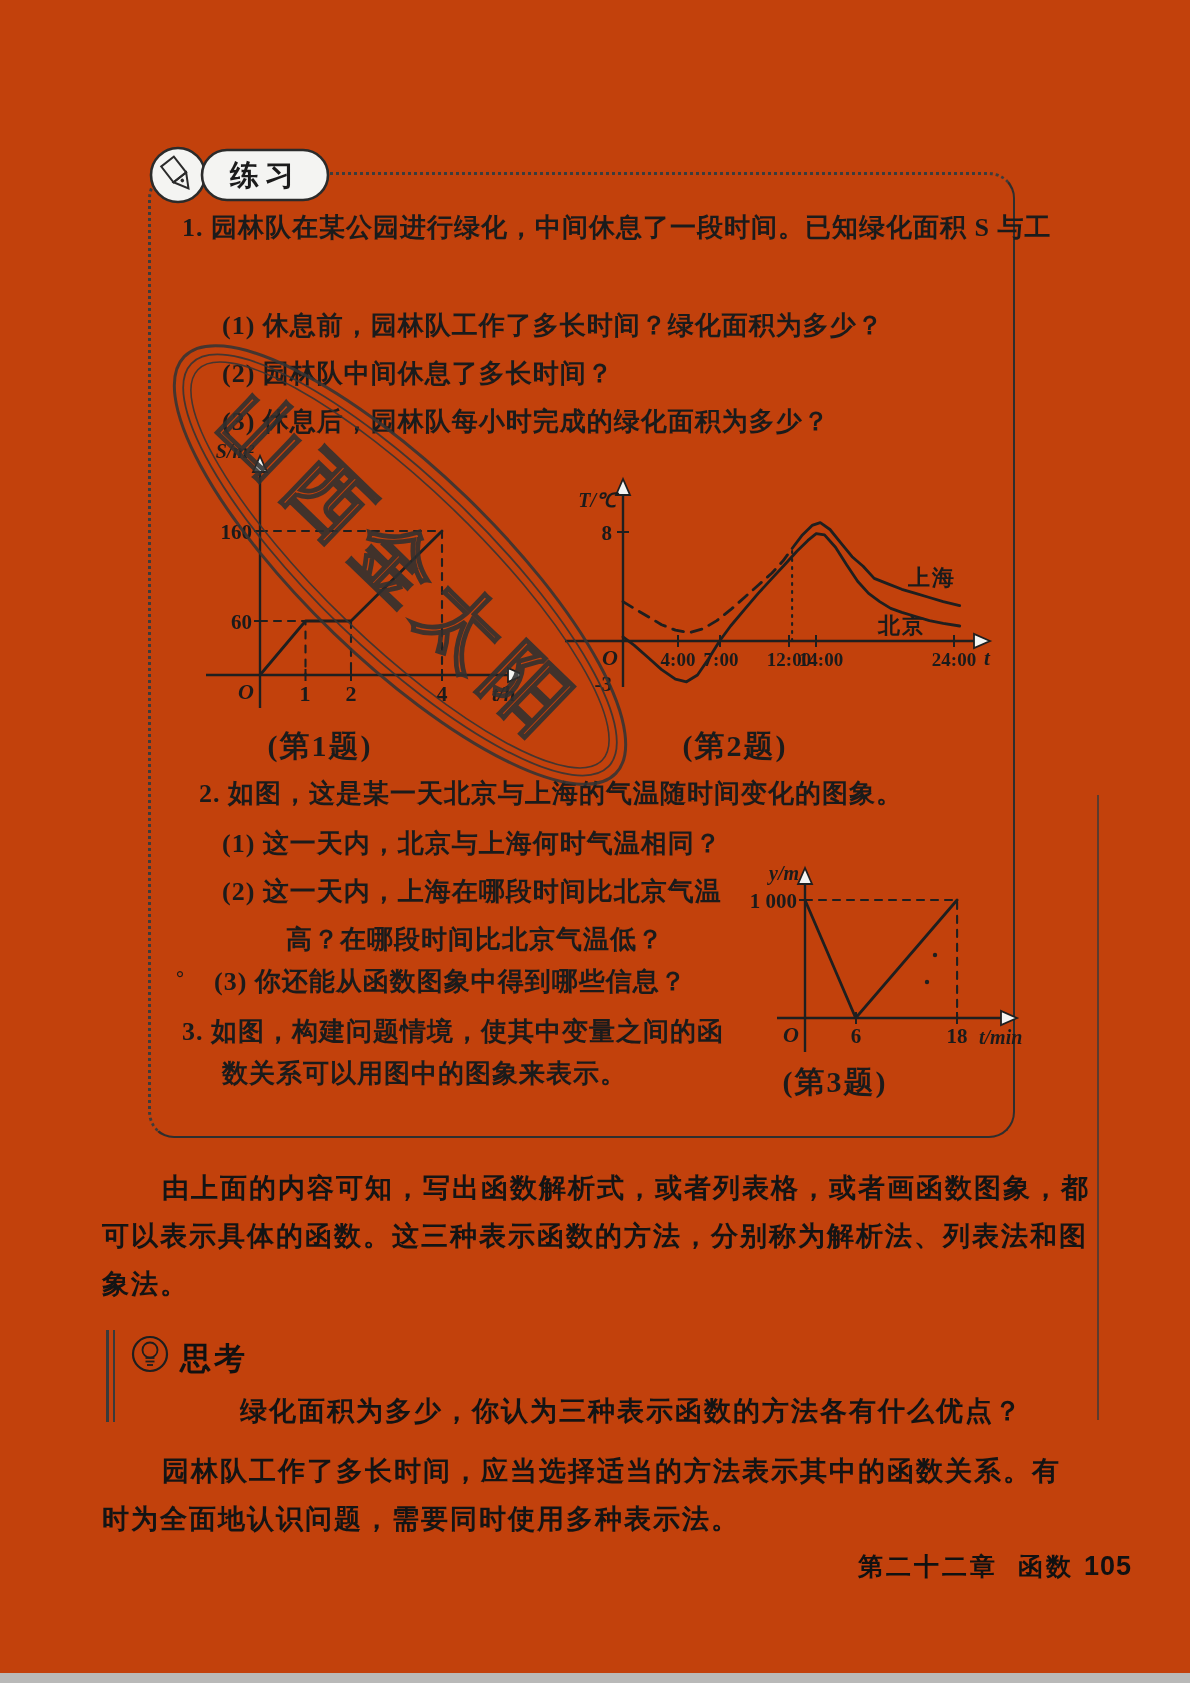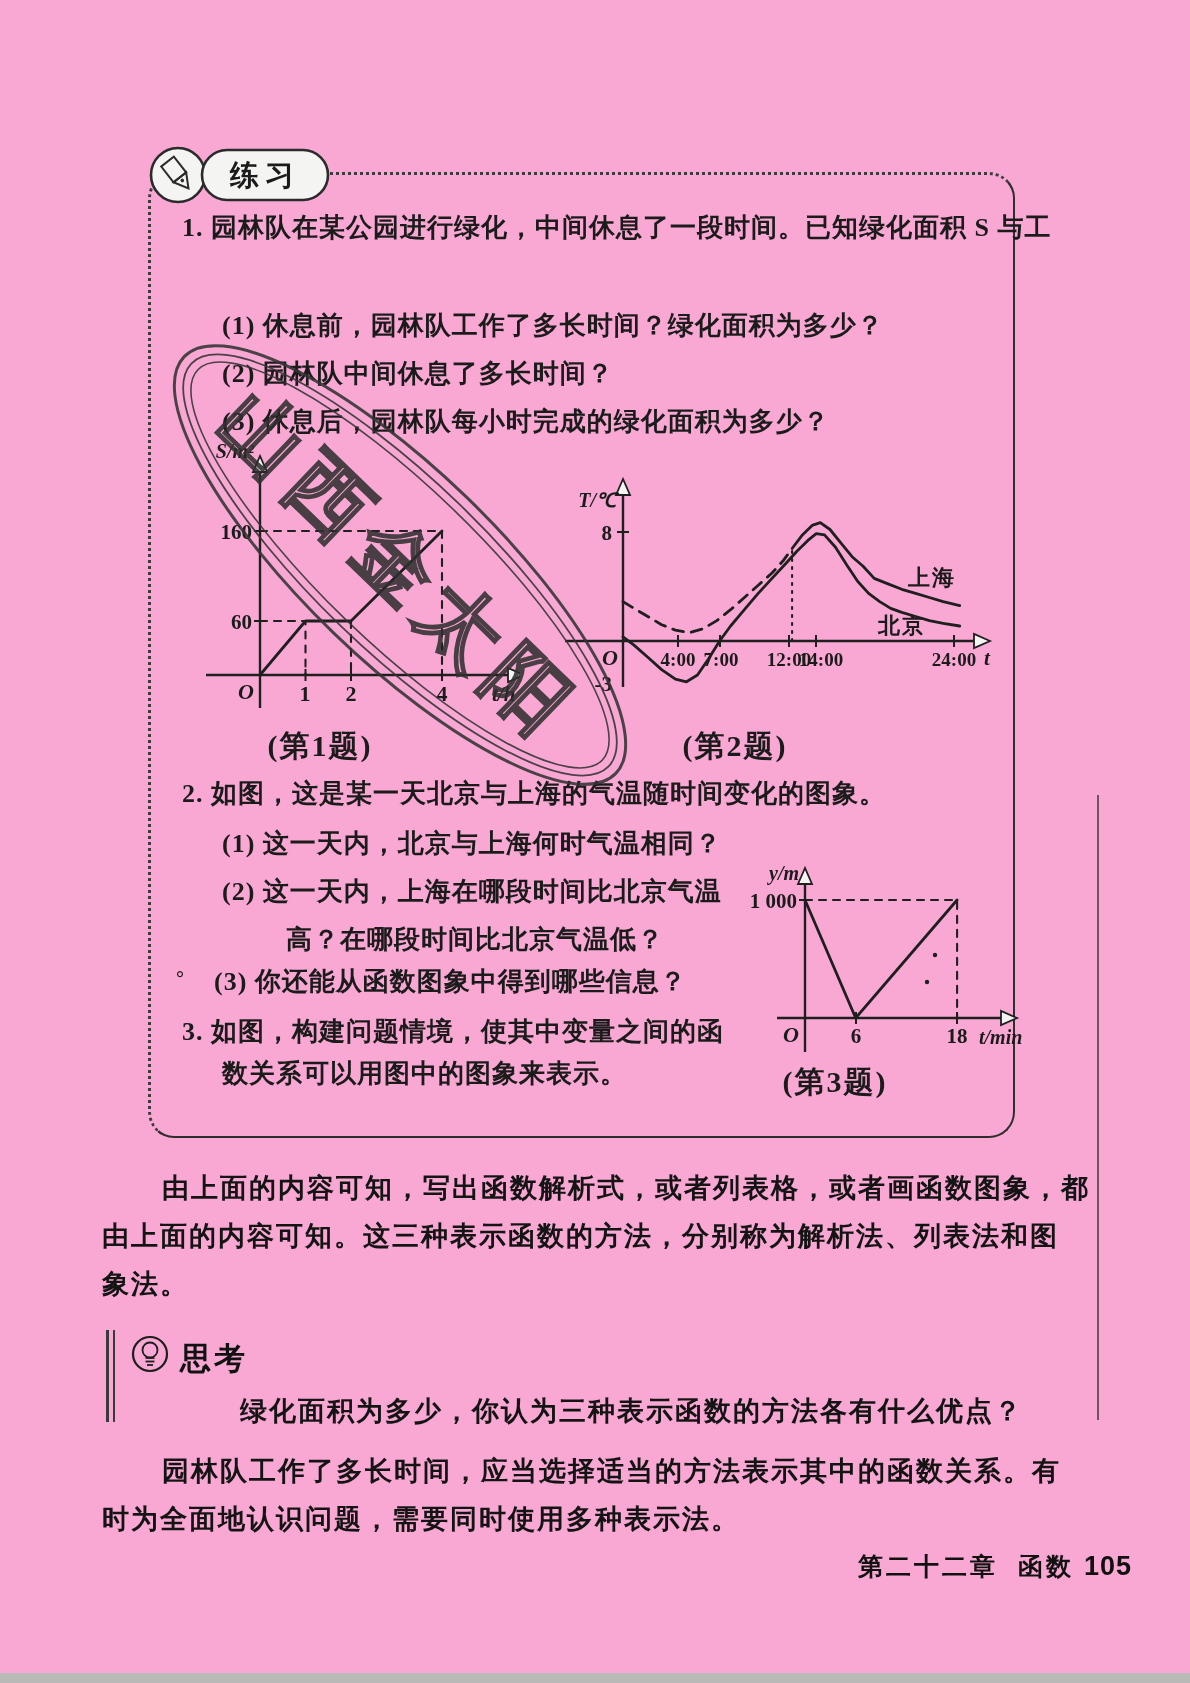--- a/index.html
+++ b/index.html
@@ -1,18 +1,18 @@
 <!DOCTYPE html>
 <html><head>
 <meta charset="utf-8">
 <style>
   html,body{margin:0;padding:0;background:#e8e8e6;}
   .page{
     position:relative;width:1190px;height:1683px;margin:0 auto;
-    background:#f9a8d4;overflow:hidden;
+    background:#c2410c;overflow:hidden;
     font-family:"Liberation Serif",serif;color:#1b1b1b;
   }
   .abs{position:absolute;white-space:nowrap;}
   .hand{
     font-family:"Liberation Serif",serif;font-weight:700;
     font-size:26px;letter-spacing:1px;color:#1b1b1b;line-height:1.2;
   }
   .print{
     font-family:"Liberation Sans",sans-serif;font-weight:700;
     font-size:27px;letter-spacing:2px;color:#141414;line-height:1.2;
@@ -116,21 +116,21 @@
     <text x="444" y="230" class="axlbl" style="font-size:21px;">t</text>
     <text x="368" y="150" class="serieslbl" style="font-size:22px;letter-spacing:2px;">上海</text>
     <text x="338" y="198" class="serieslbl" style="font-size:22px;letter-spacing:2px;">北京</text>
   <polyline points="252.1,206.0 252.1,113.5" fill="none" stroke="#1f1f1f" stroke-width="2.1" stroke-linejoin="round" stroke-linecap="round" stroke-dasharray="2 6"></polyline>
       <polyline points="83.0,201.9 94.0,210.1 107.8,222.3 121.6,234.6 135.4,244.1 146.5,246.8 157.5,240.0 168.6,223.7 179.6,206.0 190.6,191.0 204.4,174.7 218.2,158.4 232.0,143.4 245.8,128.5 256.9,116.2 267.9,105.4 276.2,98.6 284.5,99.9 295.5,112.2 306.6,129.8 317.6,146.2 328.6,158.4 339.7,166.6 350.7,173.4 361.8,177.4 375.6,181.5 389.4,185.6 403.2,188.3 419.7,191.0" fill="none" stroke="#1f1f1f" stroke-width="2.8" stroke-linejoin="round" stroke-linecap="round"></polyline>
       <polyline points="83.0,166.6 94.0,173.4 107.8,181.5 121.6,189.7 135.4,195.1 149.2,197.8 163.0,193.8 176.8,185.6 190.6,174.7 204.4,162.5 218.2,150.2 232.0,138.0 243.1,125.8 252.1,113.5" fill="none" stroke="#1f1f1f" stroke-width="2.8" stroke-linejoin="round" stroke-linecap="round" stroke-dasharray="11 8"></polyline>
       <polyline points="252.1,113.5 262.4,99.9 272.1,90.4 280.3,87.7 290.0,94.5 301.0,108.1 312.1,121.7 323.1,131.2 334.2,143.4 348.0,148.9 361.8,154.3 375.6,158.4 389.4,162.5 403.2,166.6 419.7,170.6" fill="none" stroke="#1f1f1f" stroke-width="2.8" stroke-linejoin="round" stroke-linecap="round"></polyline>
     </svg>
   <div class="abs caption" style="left:655px;top:726px;width:160px;">(第2题)</div>
 
-  <div class="abs hand" style="left:182px;top:778px;">2. 如图，这是某一天北京与上海的气温随时间变化的图象。</div>
+  <div class="abs hand" style="left:199px;top:778px;">2. 如图，这是某一天北京与上海的气温随时间变化的图象。</div>
   <div class="abs hand" style="left:222px;top:828px;">(1) 这一天内，北京与上海何时气温相同？</div>
   <div class="abs hand" style="left:222px;top:876px;">(2) 这一天内，上海在哪段时间比北京气温</div>
   <div class="abs hand" style="left:286px;top:924px;">高？在哪段时间比北京气温低？</div>
   <div class="abs hand margin-dot" style="left:176px;top:966px;">°</div>
   <div class="abs hand" style="left:214px;top:966px;">(3) 你还能从函数图象中得到哪些信息？</div>
 
   <div class="abs hand" style="left:182px;top:1016px;">3. 如图，构建问题情境，使其中变量之间的函</div>
   <div class="abs hand" style="left:222px;top:1058px;">数关系可以用图中的图象来表示。</div>
 
   <svg id="chart3-svg" class="abs" style="left:695px;top:850px;" width="345" height="215" viewBox="0 0 345 215">
@@ -159,21 +159,21 @@
       <ellipse cx="280" cy="250" rx="300" ry="95" fill="none" stroke="#343434" stroke-width="3"></ellipse>
       <ellipse cx="280" cy="250" rx="290" ry="85" fill="none" stroke="#343434" stroke-width="1.8"></ellipse>
       <ellipse cx="280" cy="250" rx="281" ry="77" fill="none" stroke="#343434" stroke-width="1.6"></ellipse>
       <text x="280" y="278" text-anchor="middle" style="font-family:'Liberation Serif',serif;font-weight:700;font-size:80px;letter-spacing:12px;" fill="none" stroke="#303030" stroke-width="2.2">山西金太阳</text>
     </g>
   </svg>
 
   <div class="vbar" style="left:1097px;top:795px;width:2px;height:625px;opacity:.75;"></div>
 
   <div class="abs print" style="left:162px;top:1172px;">由上面的内容可知，写出函数解析式，或者列表格，或者画函数图象，都</div>
-  <div class="abs print" style="left:102px;top:1220px;">由上面的内容可知。这三种表示函数的方法，分别称为解析法、列表法和图</div>
+  <div class="abs print" style="left:102px;top:1220px;">可以表示具体的函数。这三种表示函数的方法，分别称为解析法、列表法和图</div>
   <div class="abs print" style="left:102px;top:1268px;">象法。</div>
 
   <div class="vbar" style="left:106px;top:1330px;width:3px;height:92px;"></div>
   <div class="vbar" style="left:113px;top:1330px;width:1.5px;height:92px;"></div>
   <svg class="abs" style="left:130px;top:1334px;" width="40" height="40" viewBox="0 0 40 40">
     <circle cx="20" cy="20" r="17" fill="none" stroke="#1e1e1e" stroke-width="2.2"></circle>
     <circle cx="20" cy="16" r="7.5" fill="none" stroke="#1e1e1e" stroke-width="1.8"></circle>
     <line x1="15.5" y1="24" x2="24.5" y2="24" stroke="#1e1e1e" stroke-width="1.8"></line>
     <line x1="15.5" y1="27.5" x2="24.5" y2="27.5" stroke="#1e1e1e" stroke-width="1.8"></line>
     <line x1="17" y1="31" x2="23" y2="31" stroke="#1e1e1e" stroke-width="1.8"></line>

